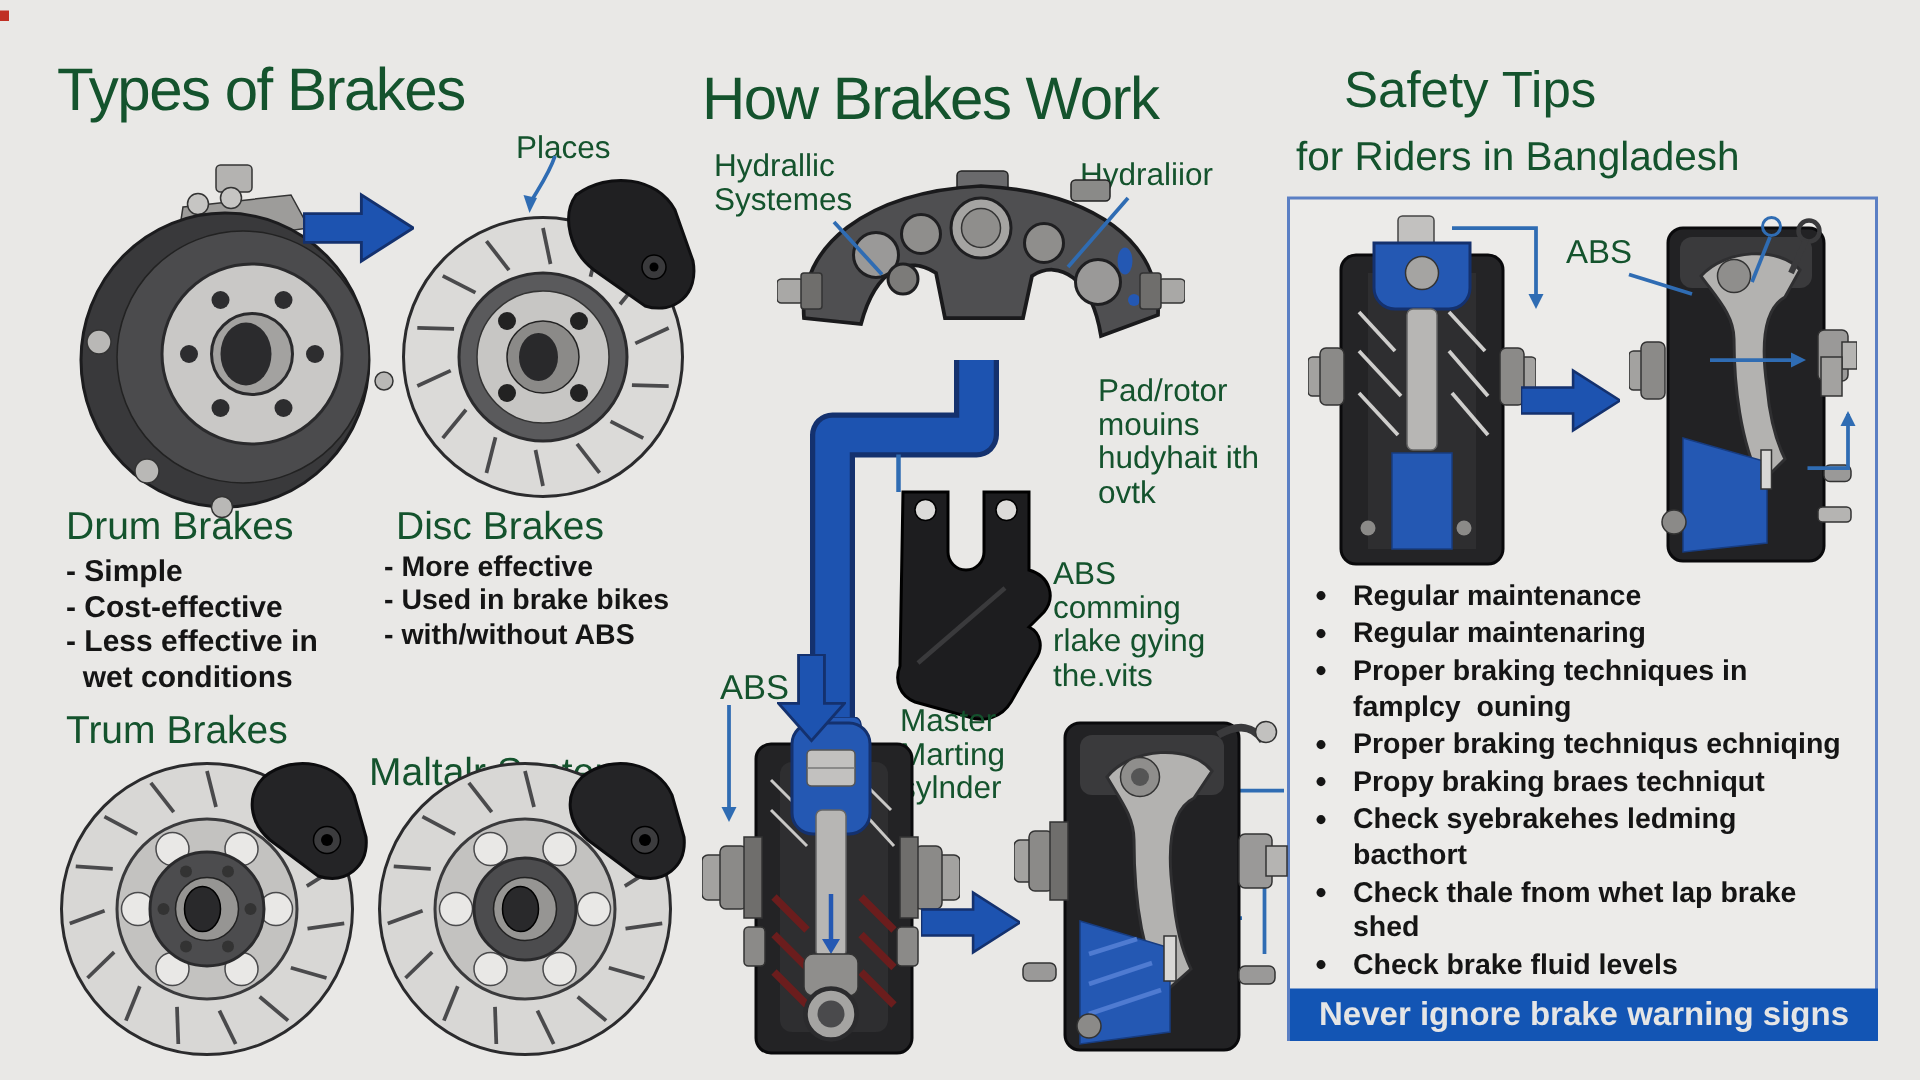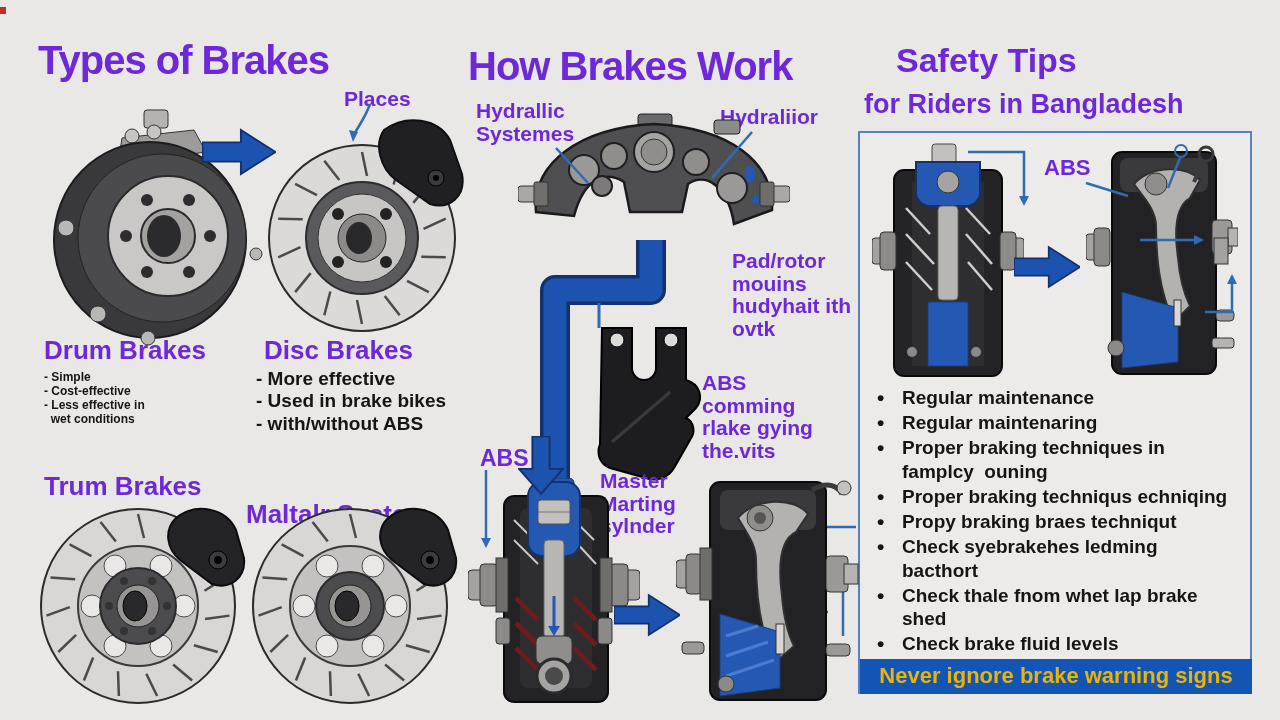--- a/index.html
+++ b/index.html
@@ -1,34 +1,34 @@
 <!DOCTYPE html>
 <html><head>
 <meta charset="utf-8">
 <style>
   html,body{margin:0;padding:0;}
   body{width:1280px;height:720px;overflow:hidden;background:#e9e8e6;
        font-family:"Liberation Sans",sans-serif;color:#151515;}
   .canvas{position:relative;width:1280px;height:720px;background:#e9e8e6;}
-  .lbl{position:absolute;font-weight:bold;color:#6d28d9;white-space:pre-line;line-height:1.08;}
+  .lbl{position:absolute;font-weight:normal;color:#14532d;white-space:pre-line;line-height:1.08;}
   .title{font-size:40px;letter-spacing:-1px;line-height:1;}
   .h2{font-size:26px;}
   .small-lbl{font-size:21px;}
-  .dash-list{position:absolute;font-size:12px;font-weight:bold;line-height:1.18;}
+  .dash-list{position:absolute;font-size:20px;font-weight:bold;line-height:1.18;}
   .dash-list div{white-space:pre-wrap;}
   .fig{position:absolute;}
   .overlay{position:absolute;left:0;top:0;pointer-events:none;}
   .safety-box{position:absolute;left:858px;top:131px;width:394px;height:563px;
               border:2px solid #5b7fc4;background:#ecebe9;box-sizing:border-box;}
   .bullets{position:absolute;left:870px;top:386px;width:378px;margin:0;padding:0;list-style:none;}
   .bullets li{position:relative;padding-left:32px;font-size:19px;font-weight:bold;
               line-height:1.26;white-space:pre-wrap;margin-bottom:1px;}
   .bullets li::before{content:"\2022";position:absolute;left:7px;top:-1px;font-size:21px;}
   .banner{position:absolute;left:860px;top:659px;width:392px;height:35px;background:#1355b4;
-          color:#eab308;font-size:22px;font-weight:bold;text-align:center;line-height:34px;}
+          color:#e5e5e5;font-size:22px;font-weight:bold;text-align:center;line-height:34px;}
   .artifact{position:absolute;left:0;top:7px;width:6px;height:7px;background:#c03024;}
 </style>
 </head>
 <body>
 
 <div class="canvas">
 
   <div class="artifact"></div>
 
   <div class="lbl title" style="left:38px;top:40px;">Types of Brakes</div>

